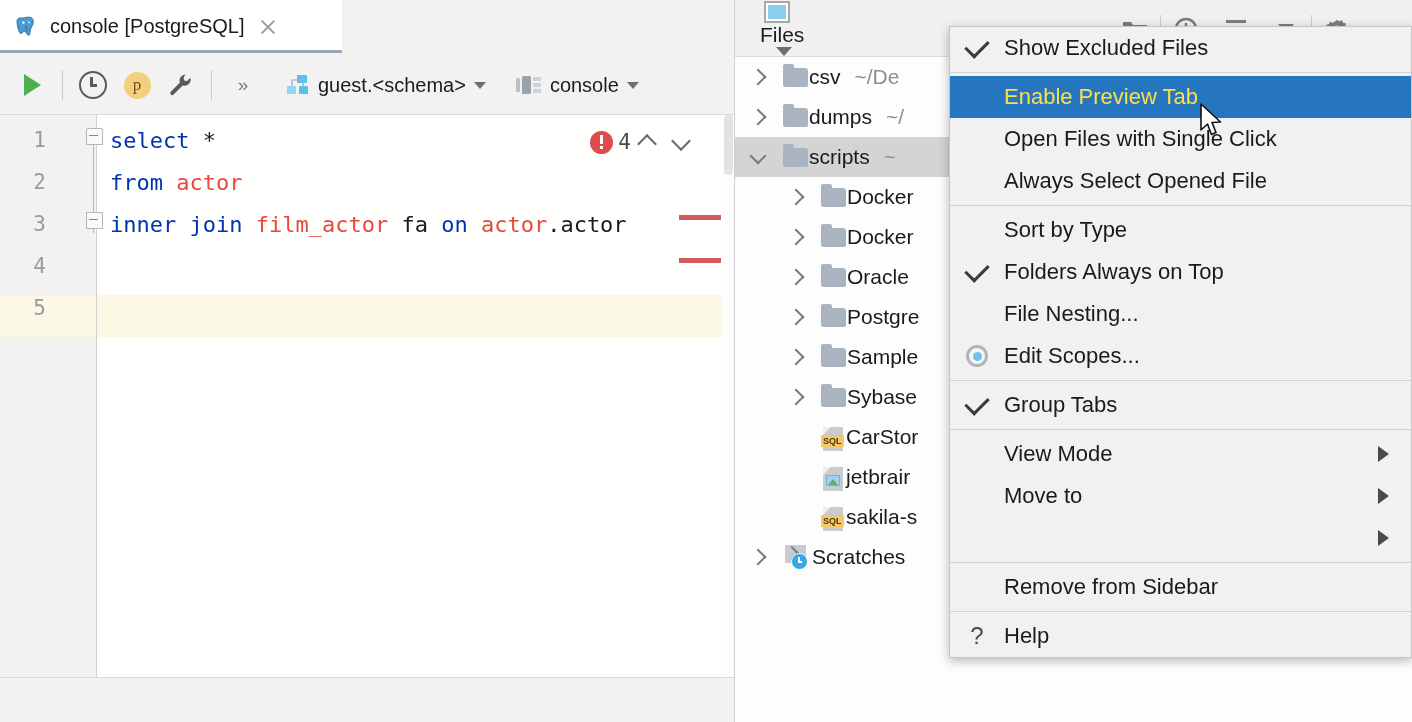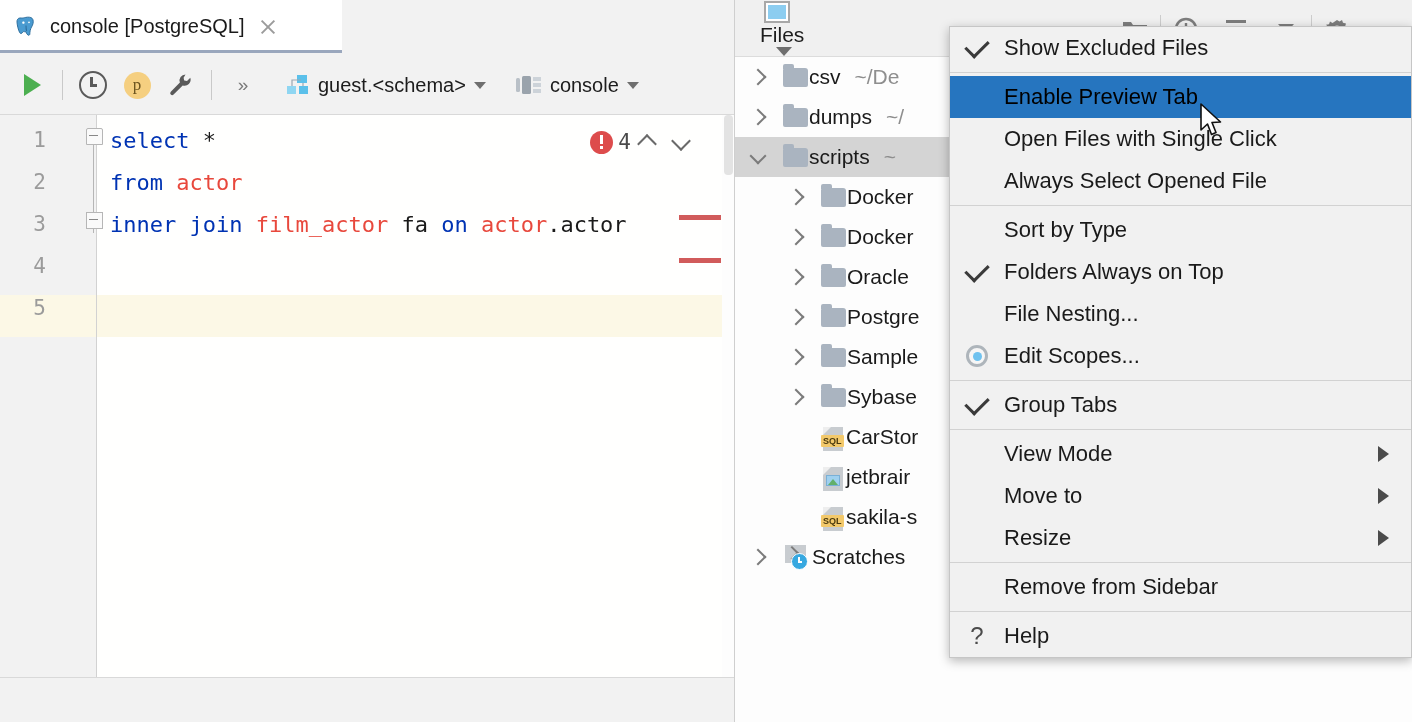--- a/index.html
+++ b/index.html
@@ -240,21 +240,21 @@
     background:#f1f1f1;border:1px solid #c6c6c6;box-sizing:border-box;
     box-shadow:0 3px 10px rgba(0,0,0,.28);
     z-index:50;
   }
   .mi{
     height:42px;display:flex;align-items:center;cursor:pointer;position:relative;
     font-size:22px;color:#1a1a1a;white-space:nowrap;
   }
   .mi .mark{width:54px;flex:none;display:flex;align-items:center;justify-content:center;}
   .mi .mtxt{flex:1;}
-  .mi.hl{background:#2675bf;color:#000000;}
+  .mi.hl{background:#2675bf;color:#fde047;}
   .msep{height:1px;background:#d2d2d2;margin:3px 0;}
   .check{
     width:19px;height:11px;border-left:3px solid #3a3a3a;border-bottom:3px solid #3a3a3a;
     transform:rotate(-45deg);margin-top:-5px;
   }
   .radio-on{
     width:22px;height:22px;border-radius:50%;border:3px solid #aeb5bb;box-sizing:border-box;
     display:flex;align-items:center;justify-content:center;background:#f6f6f6;
   }
   .radio-on::after{content:"";width:9px;height:9px;border-radius:50%;background:#6fc2ef;}
@@ -596,21 +596,20 @@
       <span class="mtxt">View Mode</span>
       <span class="submenu-arrow"></span>
     </div>
     <div class="mi">
       <span class="mark"></span>
       <span class="mtxt">Move to</span>
       <span class="submenu-arrow"></span>
     </div>
     <div class="mi">
       <span class="mark"></span>
-      <span class="mtxt">Resize</span>
       <span class="submenu-arrow"></span>
     </div>
     <div class="msep"></div>
     <div class="mi">
       <span class="mark"></span>
       <span class="mtxt">Remove from Sidebar</span>
     </div>
     <div class="msep"></div>
     <div class="mi">
       <span class="mark">

